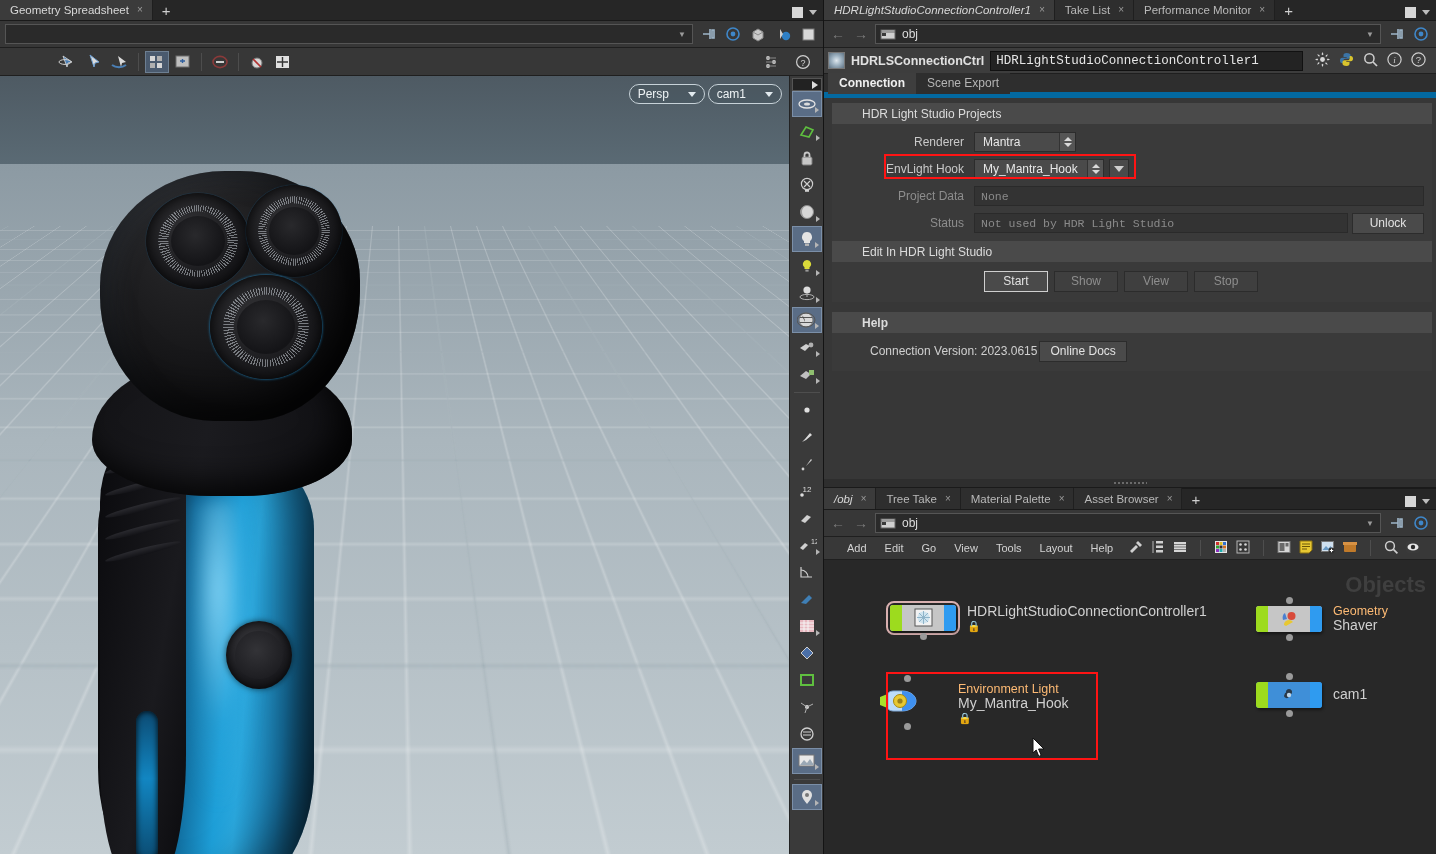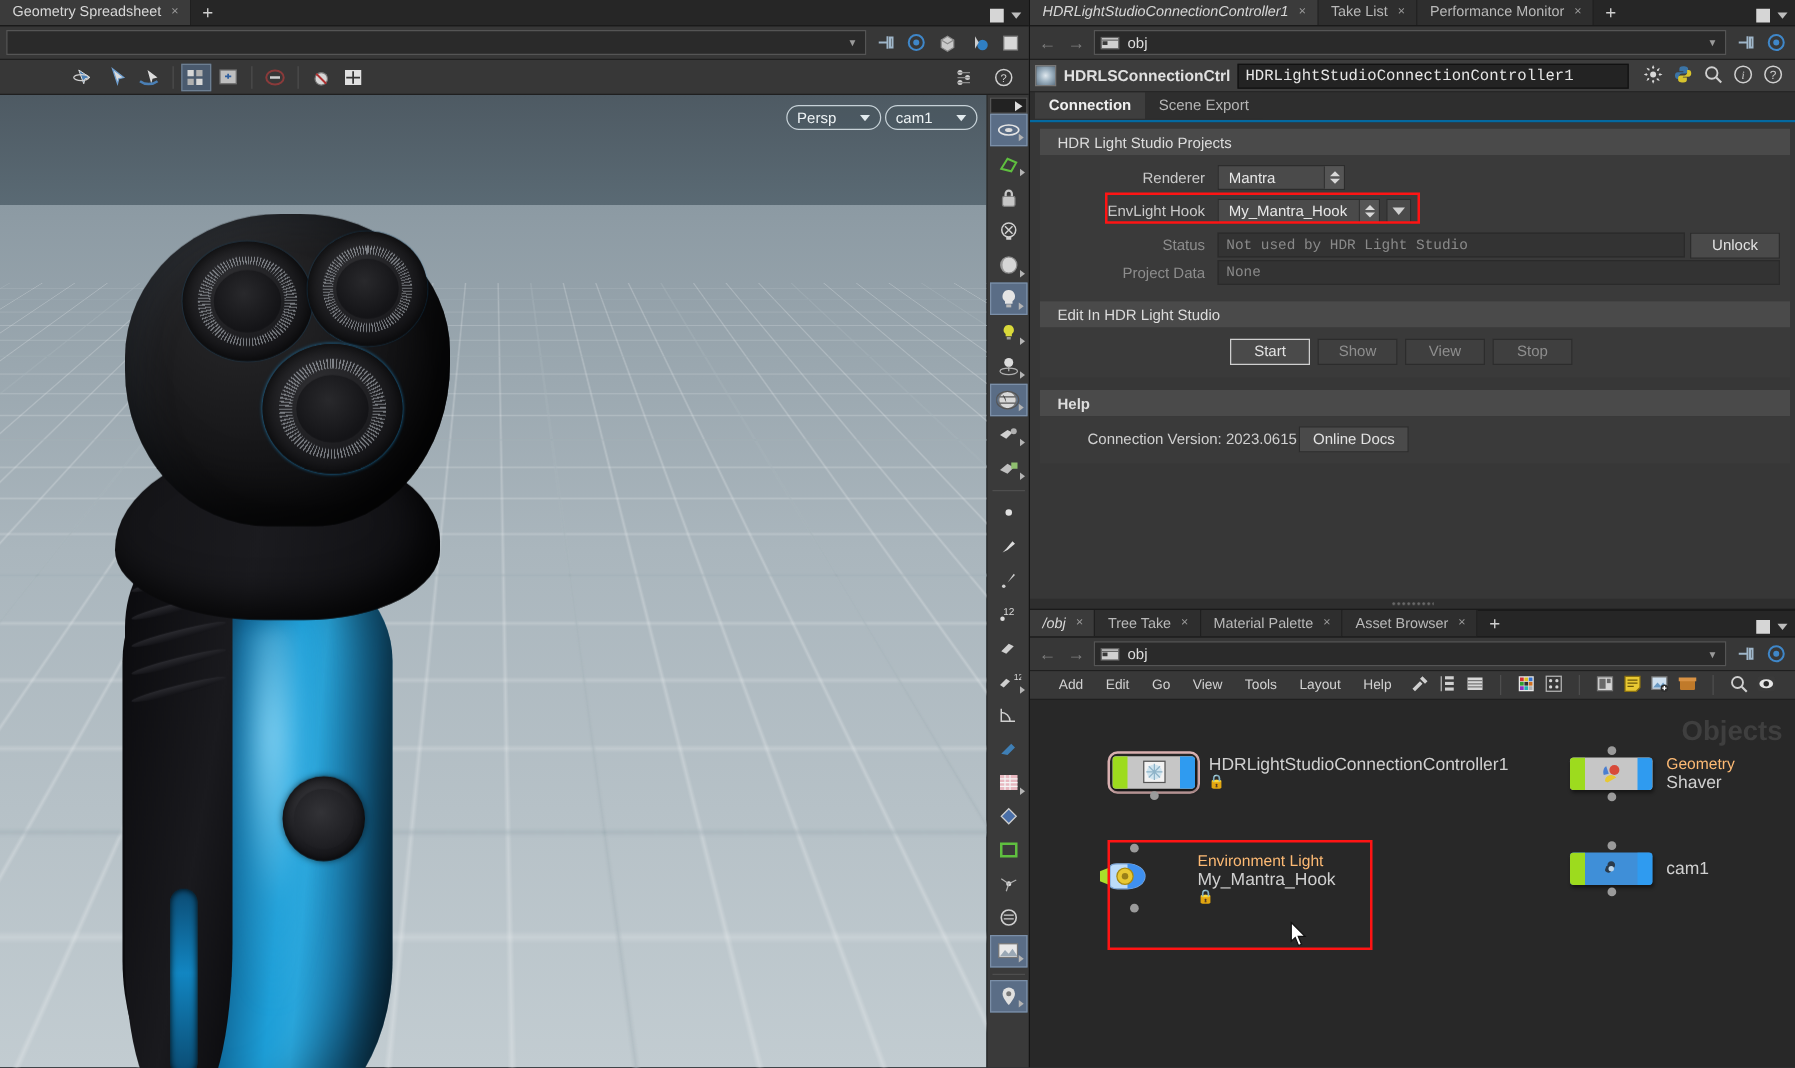--- a/index.html
+++ b/index.html
@@ -127,26 +127,26 @@
   .param-hdr{ height:26px; background:#3d3d3d; display:flex; align-items:center; gap:6px;
               padding:0 4px; border-bottom:1px solid #1f1f1f;}
   .pnode-ico{ width:17px;height:17px; background:
       radial-gradient(circle at 50% 50%, #dfe8ee 0%, #9fb3c2 45%, #5f7384 100%);
       border:1px solid #777; }
   .pnode-type{ font-weight:bold; color:#e0e0e0; font-size:12.5px; white-space:nowrap; }
   .pnode-name{ flex:1; height:20px; background:#232323; border:1px solid #111;
       display:flex; align-items:center; padding:0 5px;
       font-family:"Liberation Mono", monospace; font-size:12.5px; color:#e6e6e6;}
   .hdr-icos{ display:flex; align-items:center; gap:7px; padding:0 5px;}
-  .subtabs{ height:24px; background:#2e2e2e; display:flex; align-items:flex-start;
-            border-bottom:2px solid #0369a1; padding-left:4px; }
+  .subtabs{ height:24px; background:#2e2e2e; display:flex; align-items:center;
+            border-bottom:6px solid #0369a1; padding-left:4px; }
   .stab{ padding:3px 11px 4px; font-size:12px; color:#b5b5b5; background:#2e2e2e;}
   .stab.active{ background:#3e3e3e; color:#f0f0f0; font-weight:bold;}
   .params{ flex:1; background:#373737; padding:5px 4px 0 8px; overflow:hidden;}
-  .grp{ height:21px; background:#4a4a4a; display:flex; align-items:center; padding-left:14px;
+  .grp{ height:21px; background:#4a4a4a; display:flex; align-items:center; padding-left:30px;
         font-size:12px; color:#dcdcdc; margin-bottom:0; }
   .grp.bold{ font-weight:bold; }
   .grpbody{ background:#3a3a3a; padding:7px 0; }
   .prow{ display:flex; align-items:center; height:22px; margin-bottom:5px;}
   .plabel{ width:142px; text-align:right; padding-right:10px; font-size:12px; color:#c9c9c9;}
   .plabel.dim{ color:#8d8d8d; }
   .menufield{ height:20px; background:#4a4a4a; border:1px solid #2c2c2c;
         display:flex; align-items:center; justify-content:space-between; color:#e8e8e8; font-size:12px;}
   .menufield .v{ padding:0 8px; }
   .spin{ width:16px; height:18px; background:#555; border-left:1px solid #333;
@@ -646,32 +646,32 @@
             <span class="v">My_Mantra_Hook</span>
             <span class="spin">
                 <i class="u"></i>
                 <i class="d"></i>
               </span>
           </div>
           <div class="ddbtn">
               <span class="c"></span>
             </div>
         </div>
+        <div class="prow">
+          <div class="plabel dim">Project Data</div>
+          <div class="rofield" style="flex:1; margin-right:8px;">
+            <span>None</span>
+          </div>
+        </div>
         <div class="prow" style="margin-bottom:0">
           <div class="plabel dim">Status</div>
           <div class="rofield" style="flex:1;">
             <span>Not used by HDR Light Studio</span>
           </div>
           <div class="btn" style="margin:0 8px 0 4px; min-width:72px;">Unlock</div>
-        </div>
-        <div class="prow">
-          <div class="plabel dim">Project Data</div>
-          <div class="rofield" style="flex:1; margin-right:8px;">
-            <span>None</span>
-          </div>
         </div>
       </div>
 
       <div class="grp" style="">Edit In HDR Light Studio</div>
       <div class="grpbody" style="padding:8px 0 10px;">
         <div class="prow" style="margin-bottom:0; padding-left:152px; gap:6px;">
           <div class="btn primary">Start</div>
           <div class="btn dis">Show</div>
           <div class="btn dis">View</div>
           <div class="btn dis">Stop</div>

